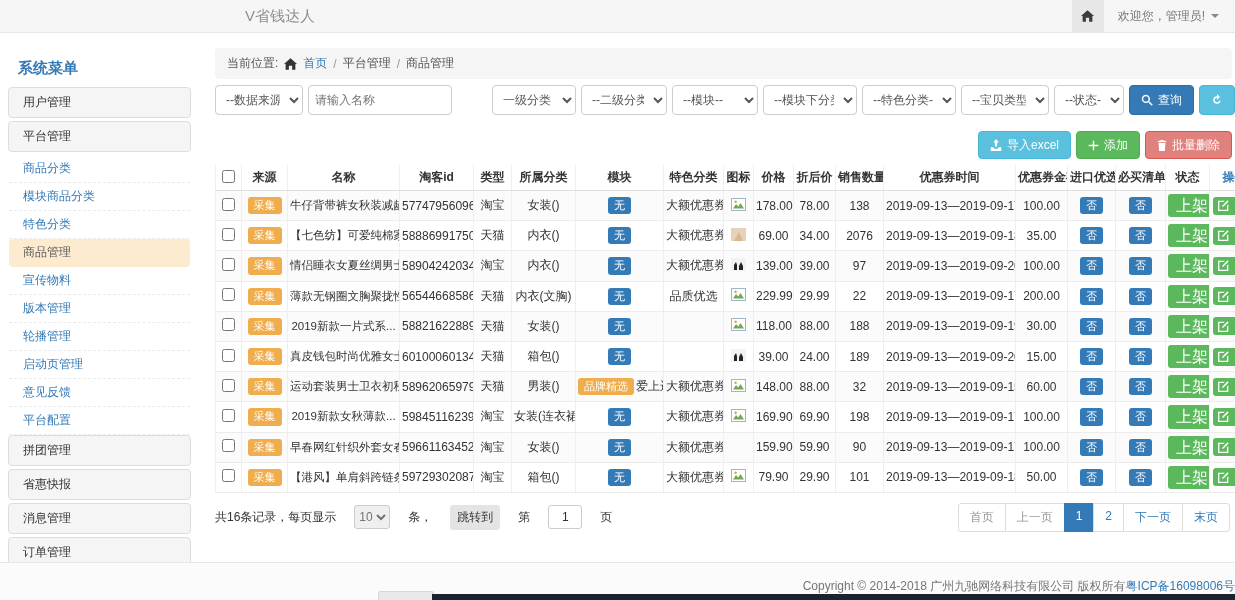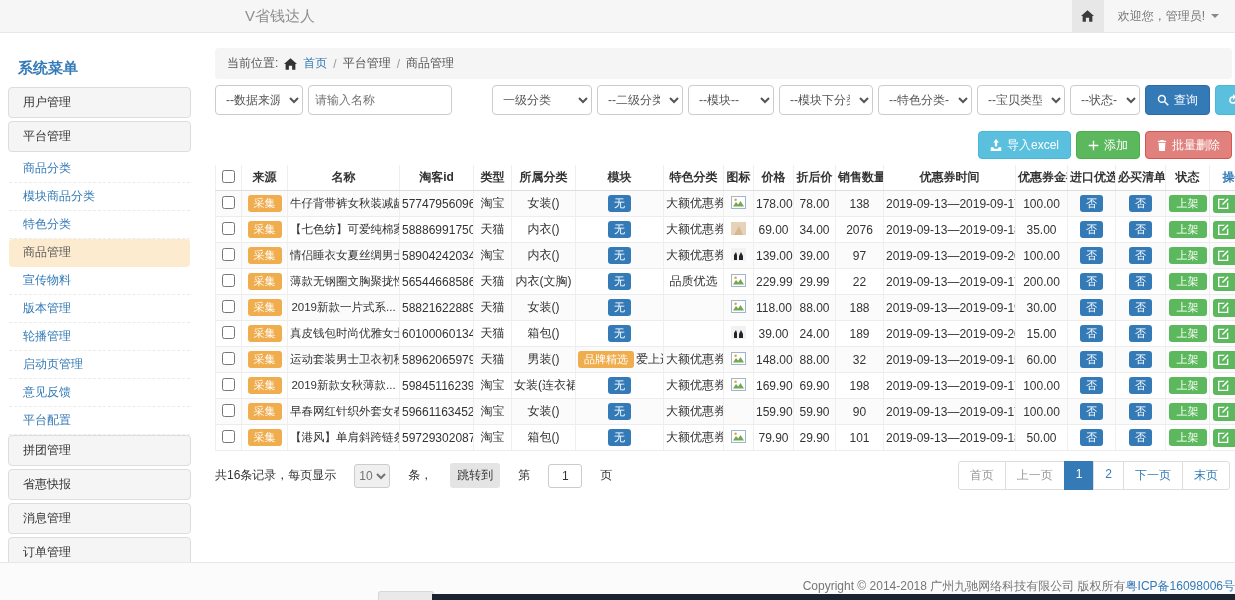--- a/index.html
+++ b/index.html
@@ -58,21 +58,21 @@
   th:first-child{border-left:1px solid #efefef}
   th.op-head{color:#337ab7}
   td{text-align:center;padding:3px 2px;color:#333;white-space:nowrap;overflow:hidden;
      height:26px;border-bottom:1px solid #ececec;border-right:1px solid #efefef;font-size:12px}
   td:first-child{border-left:1px solid #efefef}
   tbody tr:nth-child(odd){background:#fbfbfb}
   td.cell-name{font-size:11.5px}
   .badge{display:inline-block;border-radius:3px;color:#fff;padding:2px 6px;font-size:11px;line-height:1.2}
   .badge.orange{background:#f0ad4e}
   .badge.blue{background:#337ab7;cursor:pointer}
-  .chip-success{background:#5cb85c;color:#fff;border-radius:3px;padding:2px 8px;font-size:11px;
+  .chip-success{background:#5cb85c;color:#fff;border-radius:3px;padding:2px 8px;font-size:16px;
                 display:inline-block;cursor:pointer;line-height:1.2}
   .ops{display:inline-flex}
   .op{width:22px;height:18px;display:inline-flex;align-items:center;justify-content:center;
       color:#fff;cursor:pointer}
   .op.edit{background:#5cb85c;border-radius:3px 0 0 3px}
   .op.del{background:#d9534f;border-radius:0 3px 3px 0}
   .module-extra{margin-left:2px}
 
   .pager-row{display:flex;align-items:center;margin-top:10px}
   .pager-left{display:flex;align-items:center;gap:18px;color:#333}
@@ -151,21 +151,21 @@
     <span class="sep">/</span>
     <span>平台管理</span>
     <span class="sep">/</span>
     <span>商品管理</span>
   </div>
 
   <div class="filters" id="filter-bar">
       <select class="ctrl" style="width: 88px;"><option>--数据来源--</option></select>
       <input class="ctrl" placeholder="请输入名称" style="width: 144px;">
       <span class="gap"></span>
-      <select class="ctrl" style="width: 100px;"><option>一级分类</option></select>
+      <select class="ctrl" style="width: 84px;"><option>一级分类</option></select>
       <select class="ctrl" style="width: 86px;"><option>--二级分类--</option></select>
       <select class="ctrl" style="width: 86px;"><option>--模块--</option></select>
       <select class="ctrl" style="width: 94px;"><option>--模块下分类--</option></select>
       <select class="ctrl" style="width: 94px;"><option>--特色分类--</option></select>
       <select class="ctrl" style="width: 88px;"><option>--宝贝类型--</option></select>
       <select class="ctrl" style="width: 70px;"><option>--状态--</option></select>
     <button class="btn btn-primary">
       <span class="ic">
           <svg width="12" height="12" viewBox="0 0 16 16" fill="none" stroke="currentColor" stroke-width="2">
             <circle cx="6.5" cy="6.5" r="4.5"></circle>

